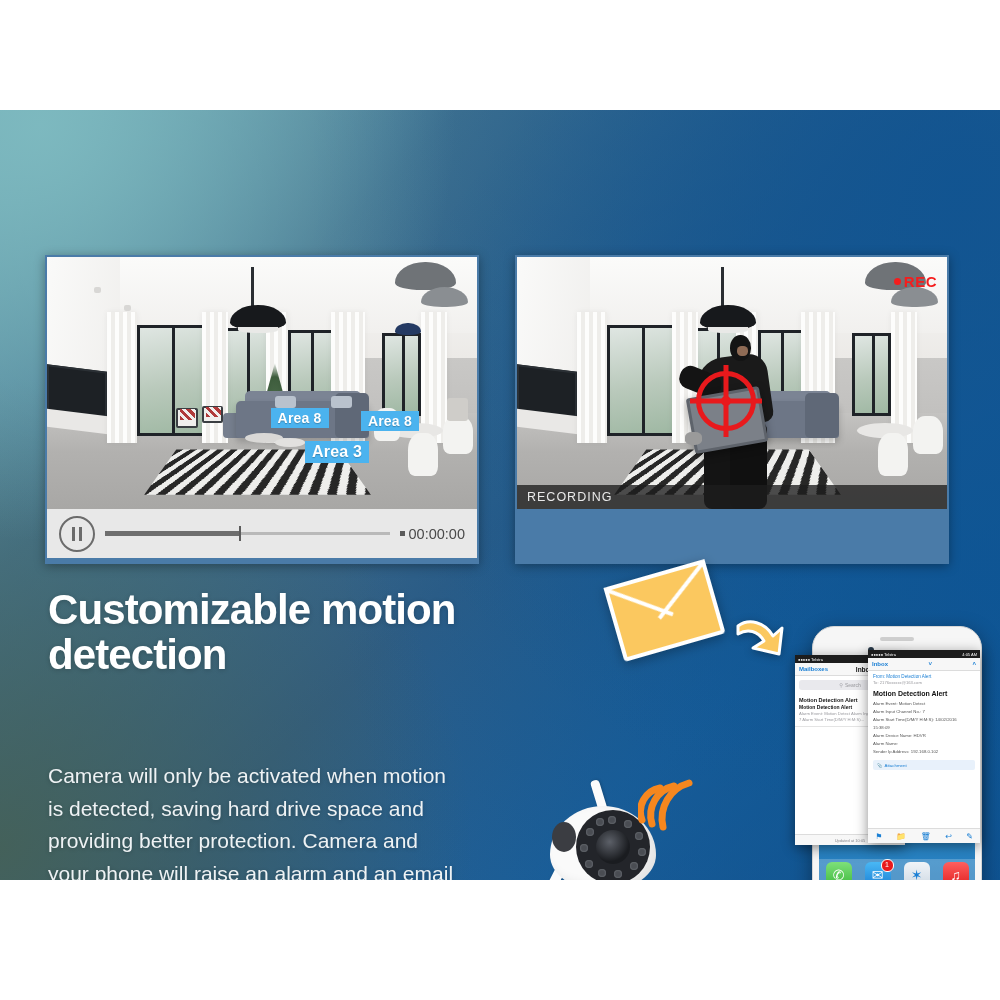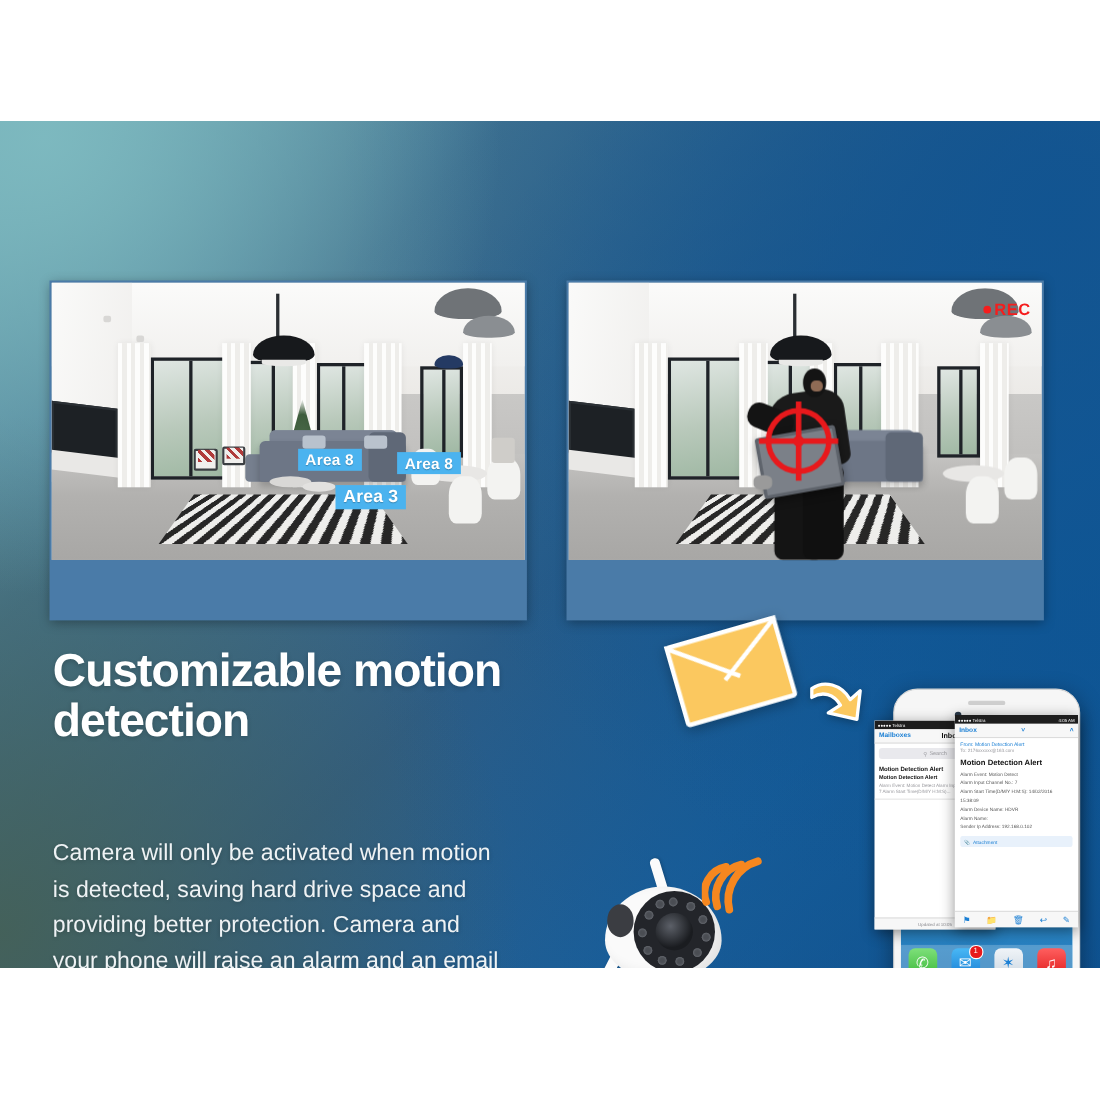--- a/index.html
+++ b/index.html
@@ -290,20 +290,36 @@
           <div class="rtable-leg"></div>
           <div class="wchair w1"></div>
           <div class="wchair w2"></div>
           <div class="wchair w3"></div>
           <div class="dchair"></div>
         </div>
         <div class="area-tag t3">Area 8</div>
         <div class="area-tag t2">Area 8</div>
         <div class="area-tag t1">Area 3</div>
       </div>
+      <div class="ctrl">
+        <div class="btn-circ">
+          <span class="ico-pause">
+              <i></i>
+              <i></i>
+            </span>
+        </div>
+        <div class="track">
+          <div class="track-fill" style="width:47%"></div>
+          <div class="track-knob" style="left:47%"></div>
+        </div>
+        <div class="time">
+          <span class="sq"></span>
+          <span>00:00:00</span>
+        </div>
+      </div>
     </div>
 
     <div class="player two">
       <div class="screen">
         <div class="room">
           <div class="ceiling"></div>
           <div class="wallL"></div>
           <div class="floor"></div>
           <div class="tv"></div>
           <div class="ledge"></div>
@@ -337,20 +353,23 @@
           <div class="i-arm"></div>
           <div class="i-head"></div>
           <div class="i-face"></div>
           <div class="i-tv"></div>
           <div class="i-hand"></div>
         </div>
         <div class="rec-badge">
           <span class="rec-dot"></span>
           <span>REC</span>
         </div>
+        <div class="rec-bar">
+          <span>RECORDING</span>
+        </div>
       </div>
     </div>
 
     <div class="crosshair">
       <div class="ch-ring"></div>
       <div class="ch-v"></div>
       <div class="ch-h"></div>
       <div class="ch-dot"></div>
     </div>
 

